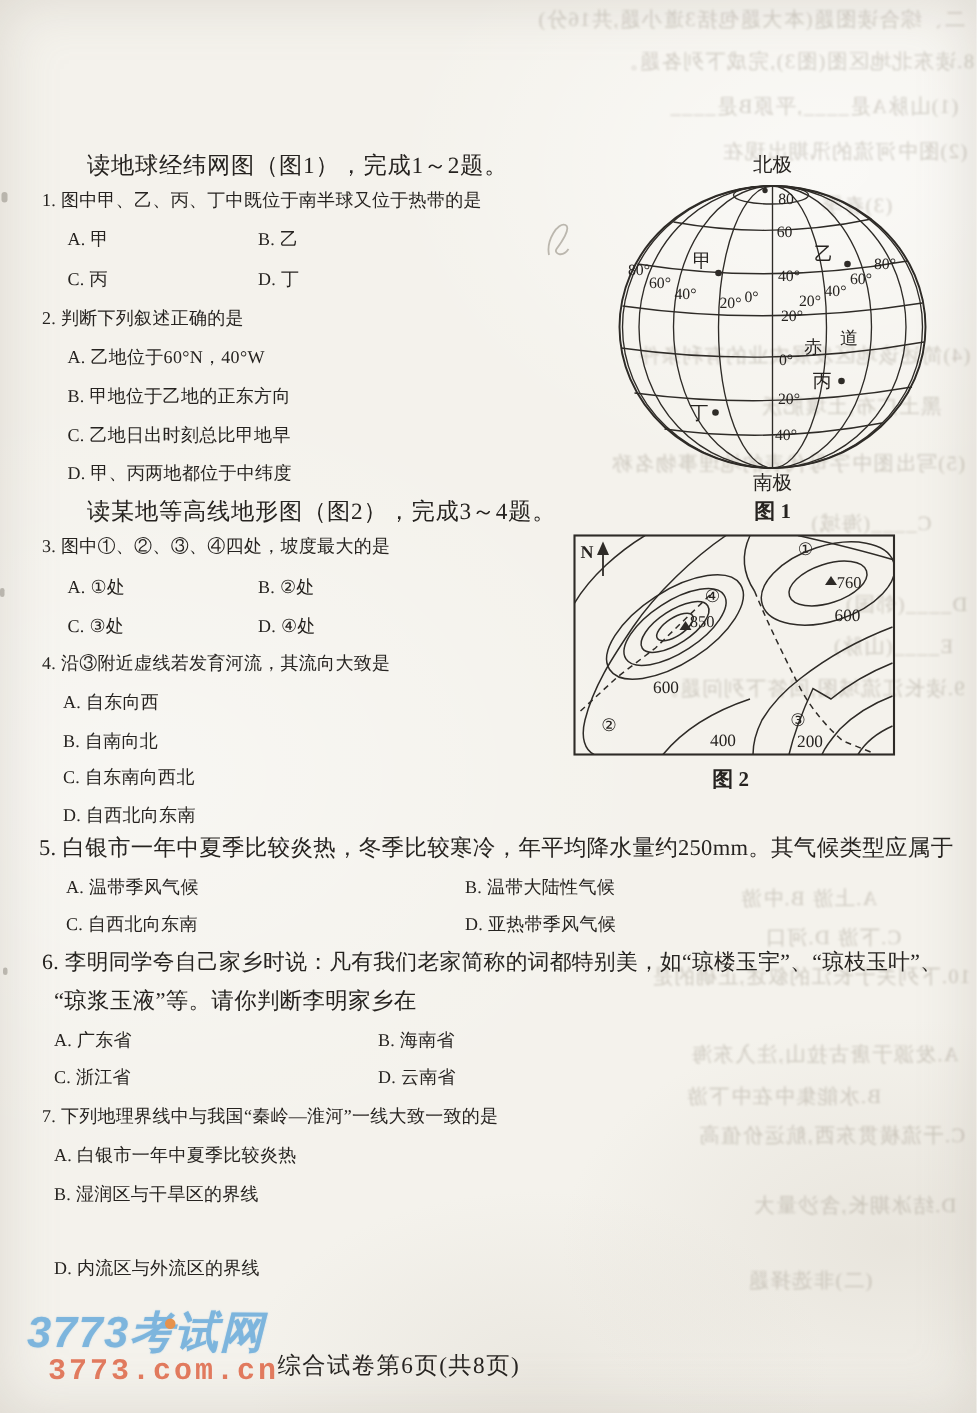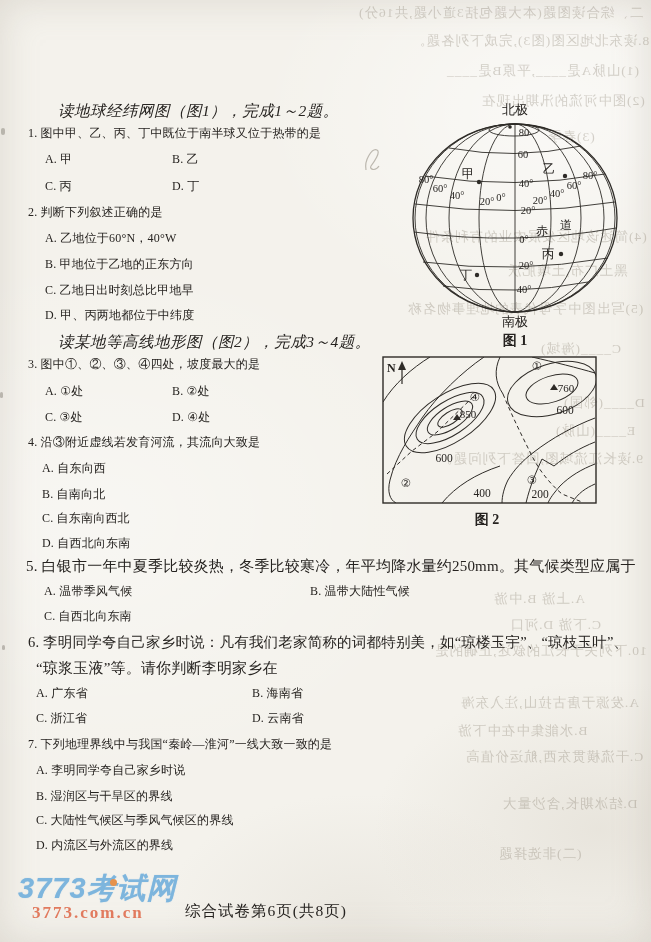--- a/index.html
+++ b/index.html
@@ -8,33 +8,33 @@
   .page{position:relative;width:651px;height:942px;color:#262320;
         background:#f4f2ec;
         background-image:
           radial-gradient(ellipse 420px 300px at 85% 12%, rgba(255,255,255,.55), rgba(255,255,255,0) 70%),
           radial-gradient(ellipse 500px 380px at 15% 55%, rgba(255,255,255,.35), rgba(255,255,255,0) 70%),
           radial-gradient(ellipse 300px 200px at 92% 88%, rgba(205,198,185,.30), rgba(205,198,185,0) 75%),
           radial-gradient(ellipse 260px 160px at 55% 97%, rgba(208,202,190,.25), rgba(208,202,190,0) 75%);
         box-shadow:inset 0 0 38px rgba(160,152,138,.28);}
   .ln{position:absolute;white-space:nowrap;font-size:12px;line-height:1.15;}
   .bold{font-weight:700;}
-  .kaiti{font-style:italic;letter-spacing:.5px;}
+  .kaiti{letter-spacing:.5px;}
   .stem{letter-spacing:.2px;}
   .opt{letter-spacing:.2px;}
   .title{left:0;right:0;text-align:center;font-size:20px;font-weight:700;letter-spacing:2px;}
   .footer{font-size:15.5px;letter-spacing:1px;}
   .bleed{position:absolute;transform:scaleX(-1);transform-origin:center;
          color:rgba(122,113,96,.30);filter:blur(.7px);
          font-size:13.5px;white-space:nowrap;letter-spacing:1px;}
   .wm1{position:absolute;left:18px;top:869px;font-family:"Liberation Sans","DejaVu Sans",sans-serif;
        font-size:29px;font-weight:700;font-style:italic;color:#7db5dd;letter-spacing:1px;
        text-shadow:0 0 1px rgba(125,181,221,.6);}
-  .wm2{position:absolute;left:32px;top:903px;font-family:Liberation Serif, serif;
-       font-size:17px;font-weight:700;color:#e17a5e;letter-spacing:2px;}
+  .wm2{position:absolute;left:32px;top:903px;font-family:Liberation Mono, monospace;
+       font-size:20px;font-weight:700;color:#e17a5e;letter-spacing:2px;}
   .wmdot{position:absolute;left:110px;top:879px;width:7px;height:7px;border-radius:50%;
          background:#e6924c;}
   .speck{position:absolute;background:rgba(95,88,76,.35);border-radius:2px;}
   svg{position:absolute;overflow:visible;}
   svg text{font-family:"Liberation Serif","DejaVu Serif",serif;fill:#262320;}
   .grid{fill:none;stroke:#2e2b27;stroke-width:.9;}
   .thick{fill:none;stroke:#2e2b27;stroke-width:1.3;}
   .ctr{fill:none;stroke:#2e2b27;stroke-width:1;}
   .dash{fill:none;stroke:#2e2b27;stroke-width:1;stroke-dasharray:4 3;}
   .pencil{fill:none;stroke:#948e82;stroke-width:1.2;opacity:.6;}
@@ -94,32 +94,32 @@
   <div class="ln stem" style="left:28px;top:436px">4. 沿③附近虚线若发育河流，其流向大致是</div>
   <div class="ln opt" style="left:42px;top:462px">A. 自东向西</div>
   <div class="ln opt" style="left:42px;top:488px">B. 自南向北</div>
   <div class="ln opt" style="left:42px;top:512px">C. 自东南向西北</div>
   <div class="ln opt" style="left:42px;top:537px">D. 自西北向东南</div>
 
   <div class="ln stem" style="left:26px;top:558px;font-size:15px">5. 白银市一年中夏季比较炎热，冬季比较寒冷，年平均降水量约250mm。其气候类型应属于</div>
   <div class="ln opt" style="left:44px;top:585px">A. 温带季风气候</div>
   <div class="ln opt" style="left:310px;top:585px">B. 温带大陆性气候</div>
   <div class="ln opt" style="left:44px;top:610px">C. 自西北向东南</div>
+  <div class="ln opt" style="left:310px;top:610px">D. 亚热带季风气候</div>
 
   <div class="ln stem" style="left:28px;top:634px;font-size:14.5px">6. 李明同学夸自己家乡时说：凡有我们老家简称的词都特别美，如“琼楼玉宇”、“琼枝玉叶”、</div>
   <div class="ln stem" style="left:36px;top:660px;font-size:15px">“琼浆玉液”等。请你判断李明家乡在</div>
   <div class="ln opt" style="left:36px;top:687px">A. 广东省</div>
   <div class="ln opt" style="left:252px;top:687px">B. 海南省</div>
   <div class="ln opt" style="left:36px;top:712px">C. 浙江省</div>
   <div class="ln opt" style="left:252px;top:712px">D. 云南省</div>
 
   <div class="ln stem" style="left:28px;top:738px">7. 下列地理界线中与我国“秦岭—淮河”一线大致一致的是</div>
-  <div class="ln opt" style="left:36px;top:764px">A. 李明同学夸自己家乡时说</div>
+  <div class="ln opt" style="left:36px;top:764px">A. 白银市一年中夏季比较炎热</div>
   <div class="ln opt" style="left:36px;top:790px">B. 湿润区与干旱区的界线</div>
-  <div class="ln opt" style="left:36px;top:814px">C. 大陆性气候区与季风气候区的界线</div>
   <div class="ln opt" style="left:36px;top:839px">D. 内流区与外流区的界线</div>
 
   <svg style="left:402px;top:96px" width="244" height="254" viewBox="0 0 244 254">
     <g>
       <ellipse class="thick" cx="113" cy="122" rx="102" ry="94"></ellipse>
       <line class="grid" x1="113" y1="28" x2="113" y2="216"></line>
       <ellipse class="grid" cx="113" cy="122" rx="36" ry="94"></ellipse>
       <ellipse class="grid" cx="113" cy="122" rx="66" ry="94"></ellipse>
       <ellipse class="grid" cx="113" cy="122" rx="89" ry="94"></ellipse>
       <ellipse class="grid" cx="113" cy="122" rx="100" ry="94"></ellipse>

